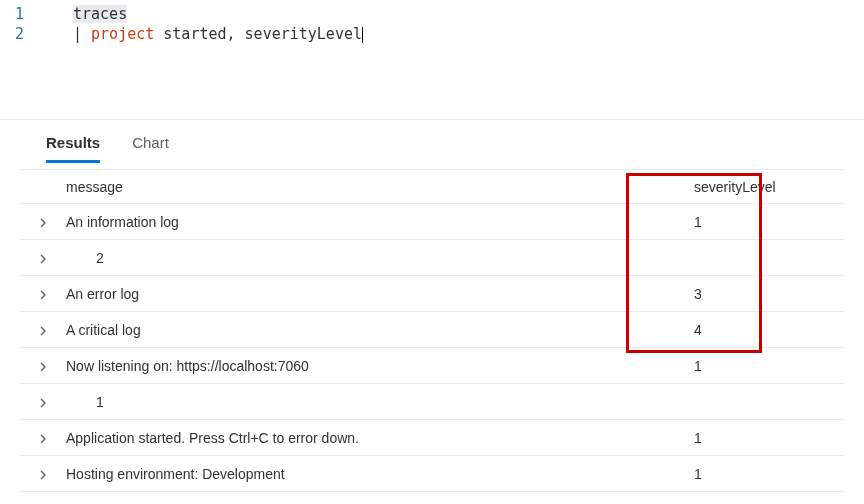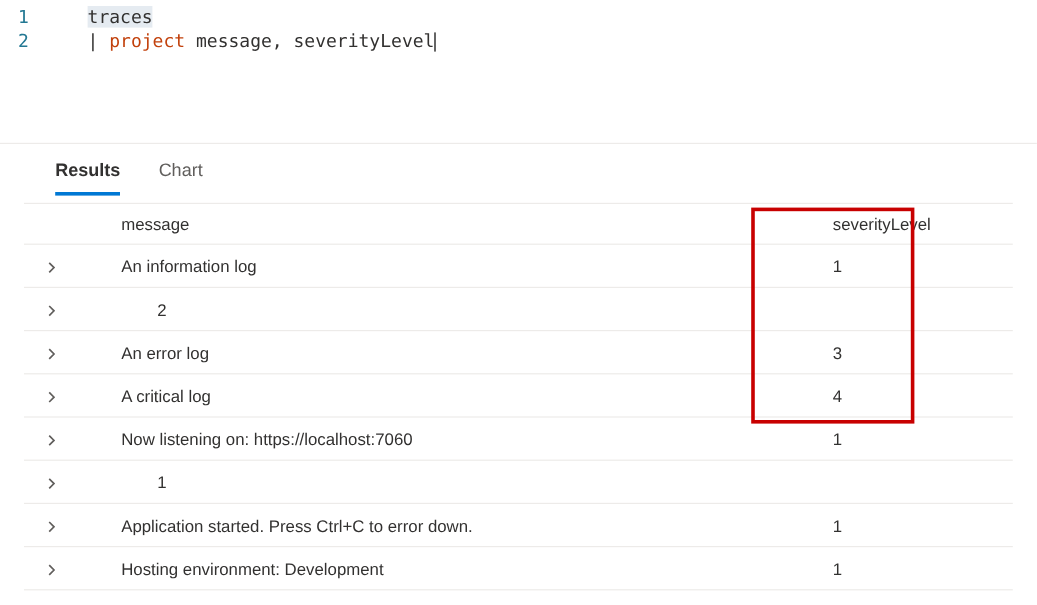--- a/index.html
+++ b/index.html
@@ -71,21 +71,20 @@
 
   .table {
     margin-top: 6px;
     border-top: 1px solid #edebe9;
   }
   .row {
     display: flex;
     align-items: center;
     height: 36px;
     border-bottom: 1px solid #edebe9;
-    gap: 35px;
   }
   .header-row {
     font-weight: 400;
     font-size: 14px;
     height: 34px;
     color: #323130;
   }
   .header-row .col-message { font-weight: 400; }
   .header-row .col-severity { font-weight: 400; }
 
@@ -123,21 +122,21 @@
 
 <div class="container">
 
   <div class="code-editor">
     <div class="code-line">
       <span class="gutter">1</span>
       <span class="code-content"><span class="ident ident-sel">traces</span></span>
     </div>
     <div class="code-line">
       <span class="gutter">2</span>
-      <span class="code-content"><span class="pipe">|</span> <span class="keyword">project</span> <span class="ident">message, severityLevel</span><span class="cursor"></span></span>
+      <span class="code-content"><span class="pipe">|</span> <span class="keyword">project</span> <span class="ident">started, severityLevel</span><span class="cursor"></span></span>
     </div>
   </div>
 
   <div class="gap"></div>
 
   <div class="panel">
 
     <div class="tabs">
       <div class="tab active">Results</div>
       <div class="tab">Chart</div>

